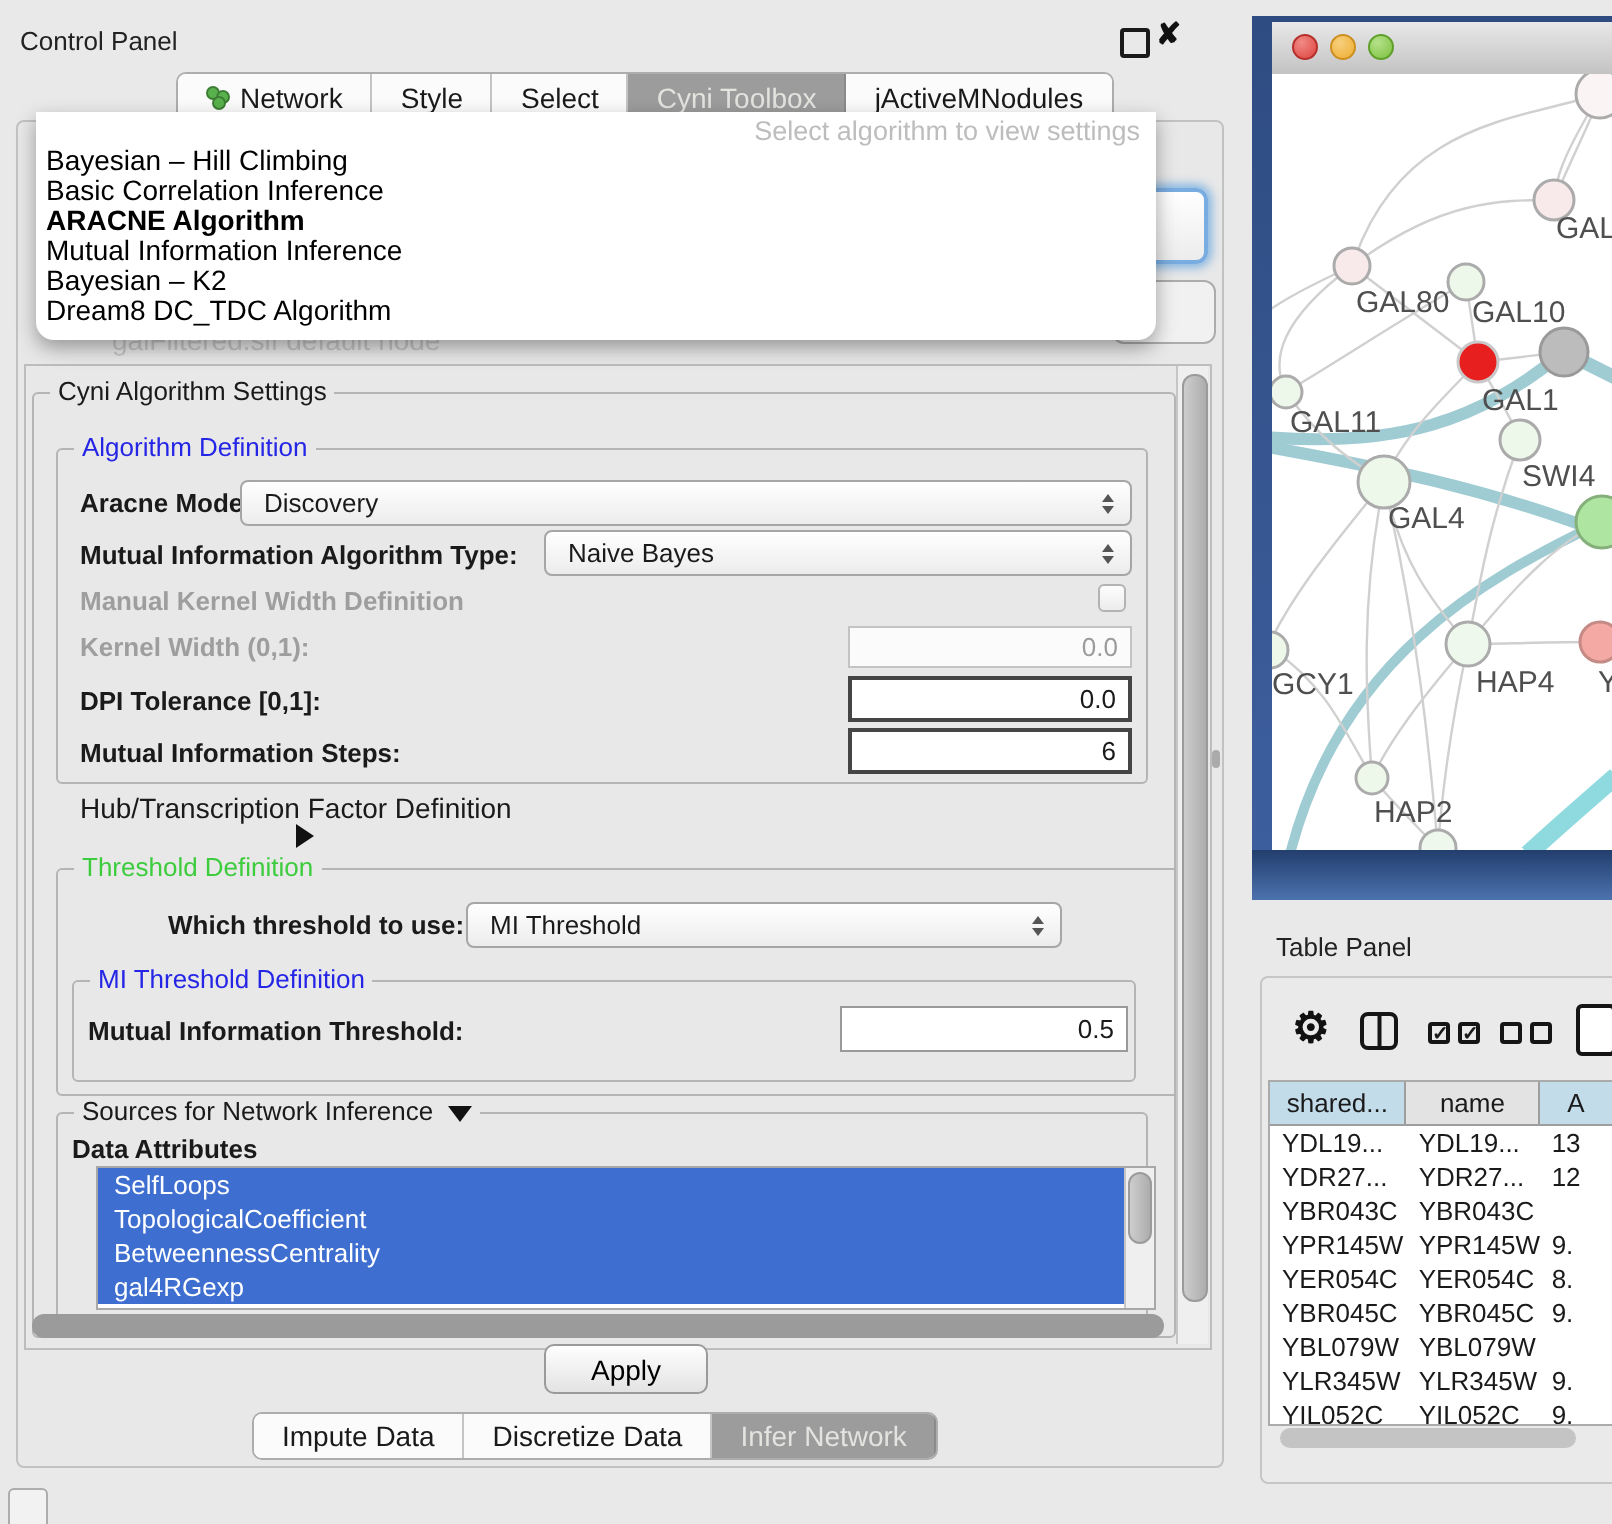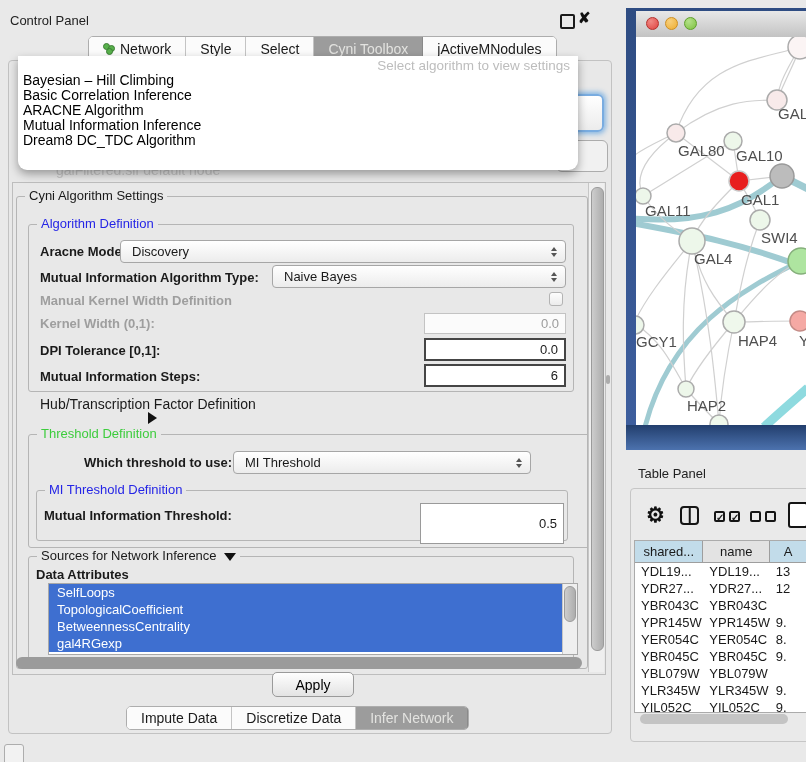--- a/index.html
+++ b/index.html
@@ -18,21 +18,21 @@
   .tab.active{background:#9C9C9C;color:#E3E3E0;border-right:1px solid #8A8A8A;}
   .net-icon{width:12px;height:12px;display:inline-block;position:relative;}
   .net-icon i{position:absolute;width:5px;height:5px;border-radius:50%;background:#58B14C;border:1px solid #3D7E35;}
   .net-icon i:nth-child(1){left:0;top:0;}
   .net-icon i:nth-child(2){right:0;top:2px;}
   .net-icon i:nth-child(3){left:3px;bottom:0;}
   
   .dropdown{background:#FFFFFF;border-radius:0 0 9px 9px;box-shadow:0 4px 10px rgba(0,0,0,.35);z-index:50;}
   .dd-place{font-size:13.5px;color:#BDBDBD;text-align:right;padding:2px 8px 0 0;}
   .dd-item{font-size:14px;line-height:15px;padding-left:5px;color:#000;}
-  .dd-item.sel{font-weight:normal;}
+  .dd-item.sel{font-weight:bold;}
   
   .panelbox{border:1px solid #C2C2C2;border-radius:4px;background:#E8E8E8;}
   .viewport{border:1px solid #BDBDBD;background:#E8E8E8;}
   .fieldset{border:1px solid #B5B5B5;border-radius:3px;}
   .fieldset>.legend{position:absolute;top:-9px;left:8px;background:#E8E8E8;padding:0 4px;font-size:13px;white-space:nowrap;}
   .lbl{font-size:13px;font-weight:bold;display:flex;align-items:center;}
   .lbl.dis{color:#9E9E9E;}
   
   .combo{border:1px solid #A6A6A6;border-radius:4px;background:linear-gradient(#FFFFFF,#ECECEC);
          display:flex;align-items:center;font-size:13px;padding-left:11px;box-sizing:border-box;}
@@ -125,20 +125,21 @@
        box-shadow:0 0 5px 2px rgba(110,170,225,.8);background:linear-gradient(#FFF,#ECECEC);"></div>
   <div class="abs bgcombo" style="left:556px;top:140px;width:52px;height:32px;border:1px solid #ACACAC;background:#F1F1F1;"></div>
 
   <div class="abs dropdown" style="left:18px;top:56px;width:560px;height:114px;">
     <div class="dd-place">Select algorithm to view settings</div>
     <div id="dd-items">
         <div class="dd-item">Bayesian – Hill Climbing</div>
         <div class="dd-item">Basic Correlation Inference</div>
         <div class="dd-item sel">ARACNE Algorithm</div>
         <div class="dd-item">Mutual Information Inference</div>
+        <div class="dd-item">Bayesian – K2</div>
         <div class="dd-item">Dream8 DC_TDC Algorithm</div>
       </div>
   </div>
 
   <div class="abs viewport" style="left:12px;top:182px;width:592px;height:491px;"></div>
 
   <div class="abs fieldset" style="left:16px;top:196px;width:570px;height:471px;">
     <span class="legend">Cyni Algorithm Settings</span>
   </div>
 
@@ -190,21 +191,21 @@
     <span class="arr">
         <b class="up"></b>
         <b class="dn"></b>
       </span>
   </div>
 
   <div class="abs fieldset" style="left:36px;top:490px;width:530px;height:49px;">
     <span class="legend" style="color:#2525E6;">MI Threshold Definition</span>
   </div>
   <div class="abs lbl" style="left:44px;top:504px;height:23px;">Mutual Information Threshold:</div>
-  <div class="abs tfield plain" style="left:420px;top:503px;width:144px;height:41px;">0.5</div>
+  <div class="abs tfield plain" style="left:420px;top:503px;width:144px;height:23px;">0.5</div>
 
   <div class="abs fieldset" style="left:28px;top:556px;width:544px;height:107px;">
     <span class="legend">
       <span>Sources for Network Inference</span><span class="tri-d"></span>
     </span>
   </div>
   <div class="abs lbl" style="left:36px;top:566px;height:16px;">Data Attributes</div>
   <div class="abs listbox" style="left:48px;top:583px;width:528px;height:70px;">
     <div id="attr-rows" style="position:absolute;left:0;top:0;right:14px;bottom:0;">
         <div class="attr-row" style="background: rgb(62, 111, 208);">SelfLoops</div>

